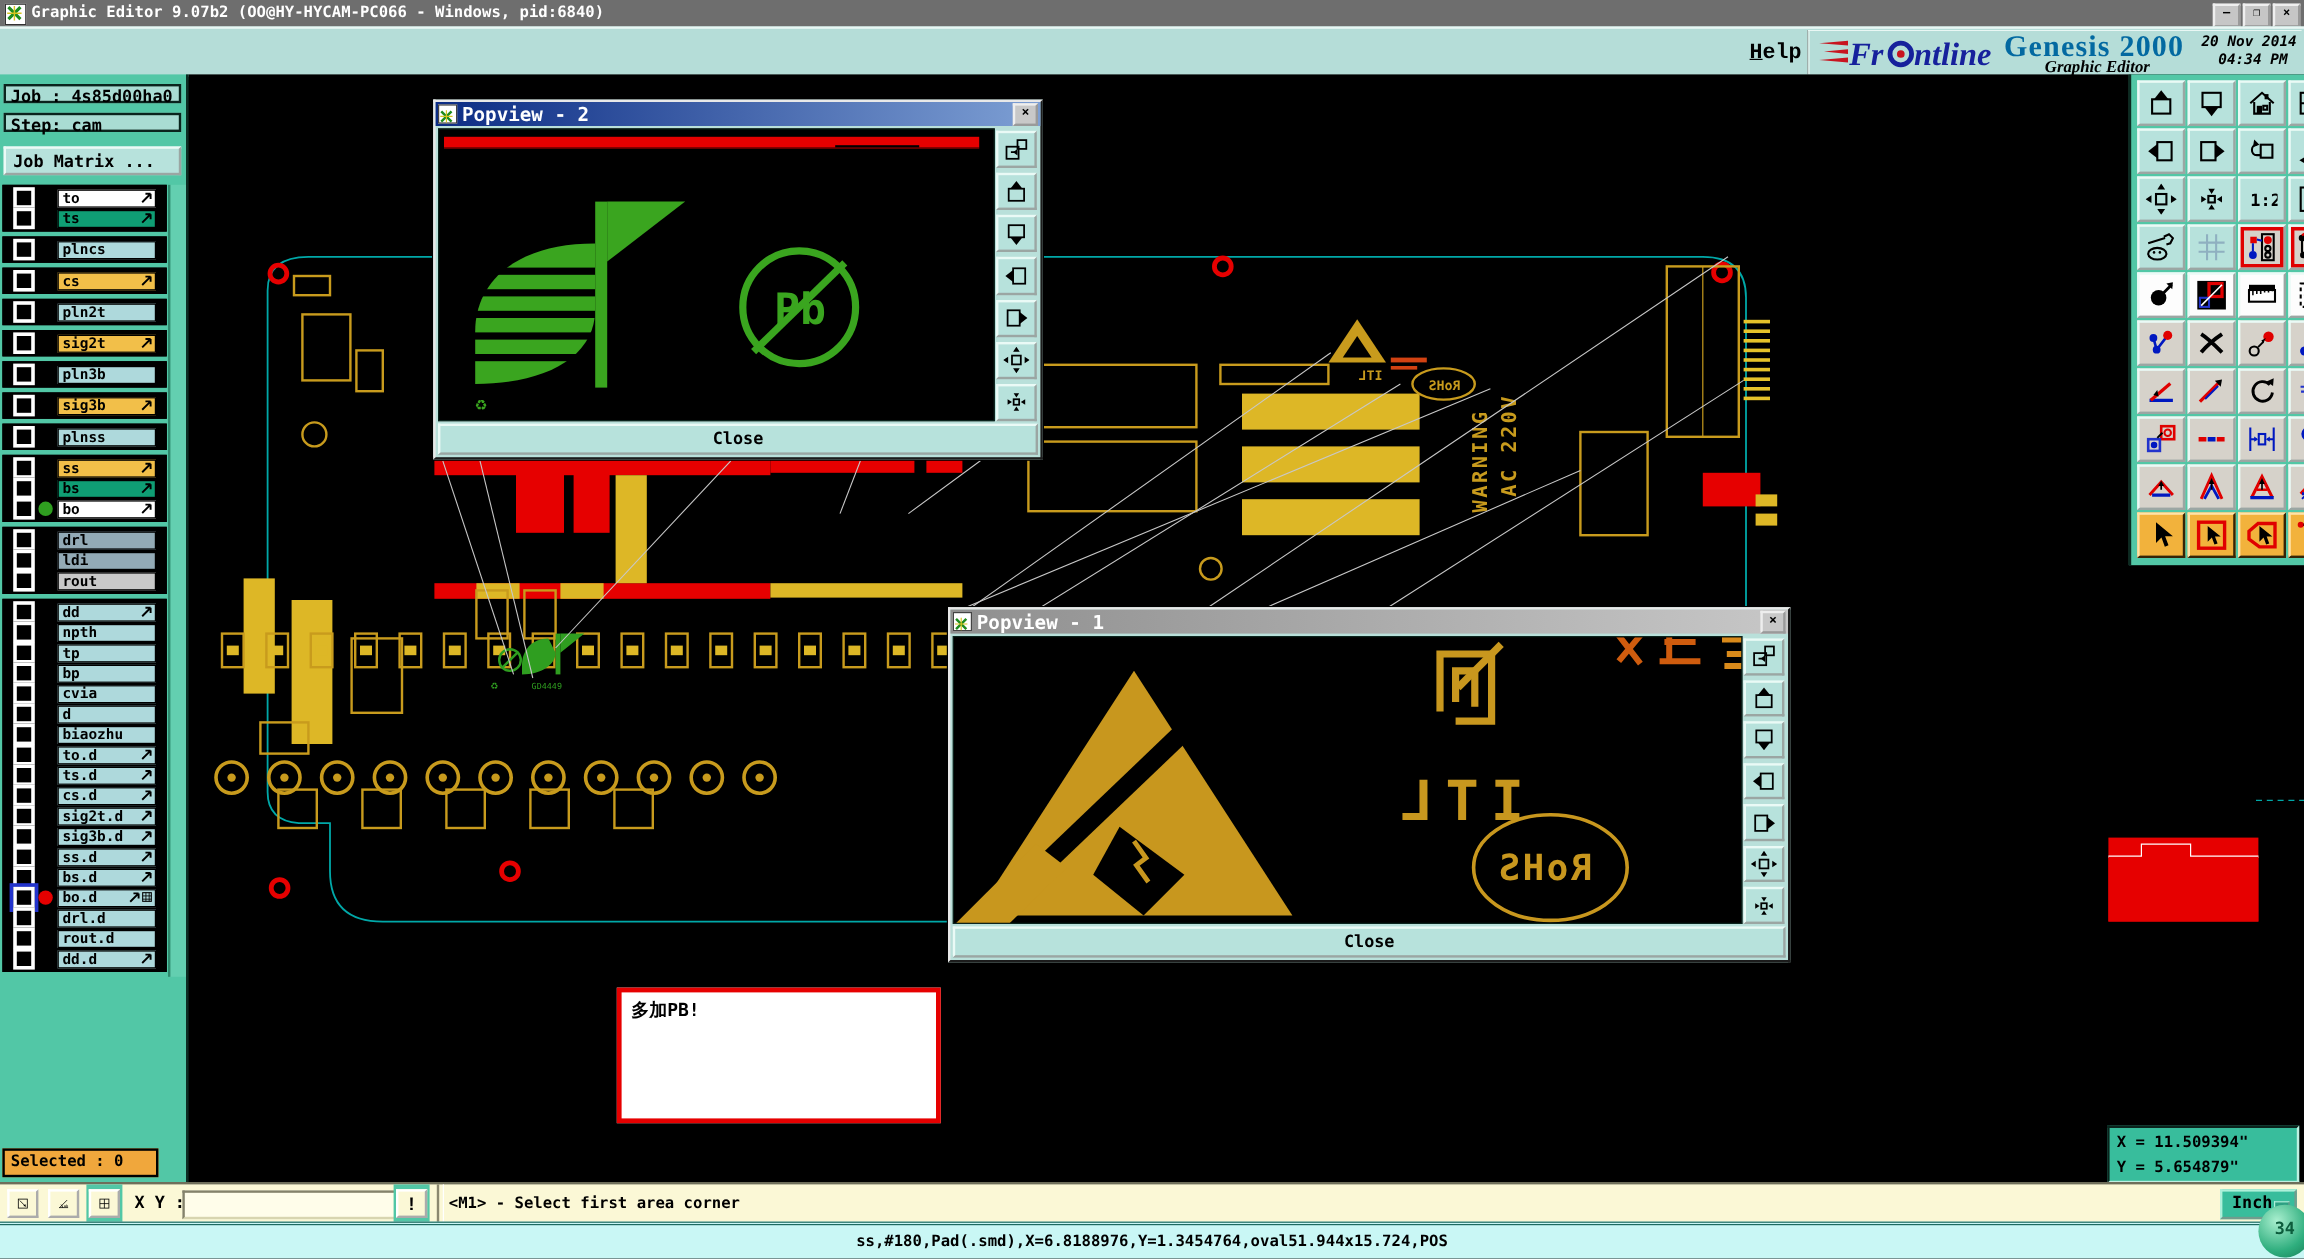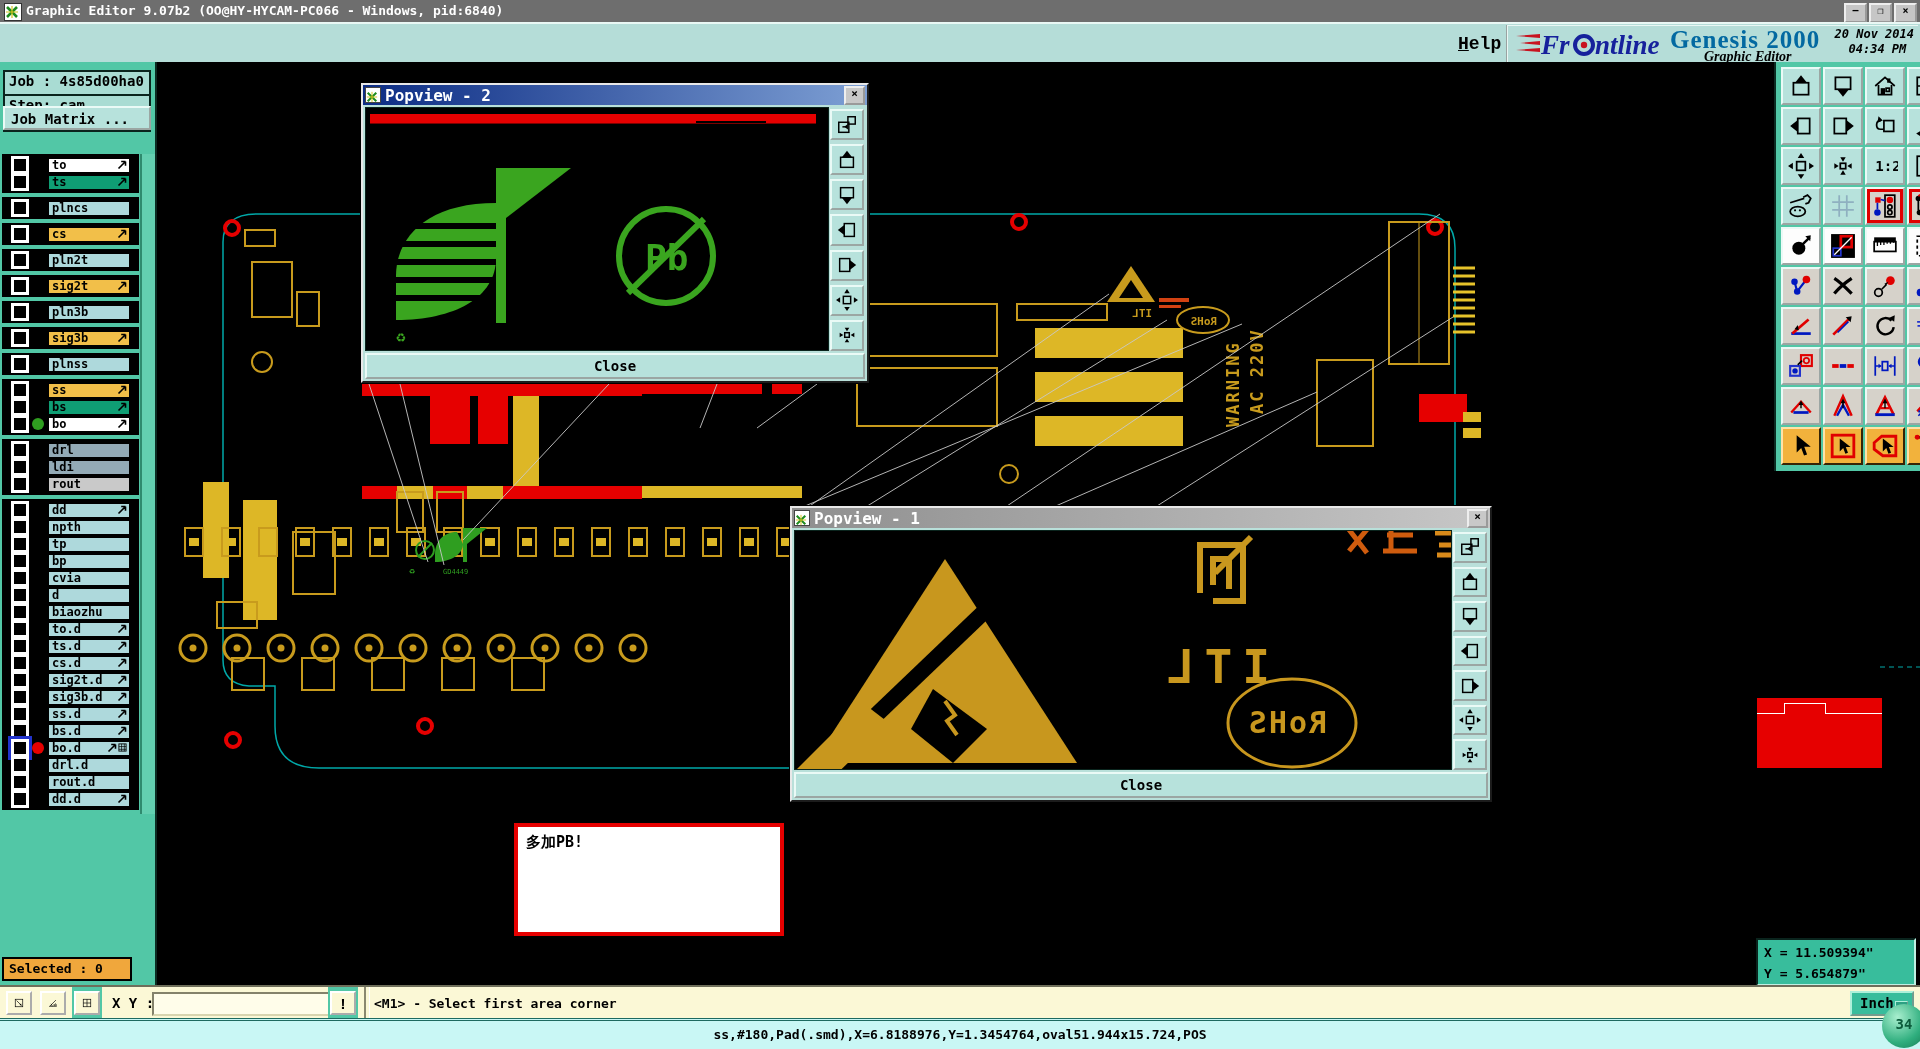--- a/index.html
+++ b/index.html
@@ -29,24 +29,24 @@
   .genesis{position:absolute;left:162px;top:0px;font-family:"Liberation Serif",serif;
            font-weight:bold;font-size:25px;color:#0369a1;letter-spacing:1px;}
   .ge-sub{position:absolute;left:196px;top:23px;font-family:"Liberation Serif",serif;
           font-weight:bold;font-style:italic;font-size:14px;}
   .datetime{position:absolute;right:4px;top:1px;text-align:left;font-style:italic;font-weight:bold;
             font-size:12px;line-height:15px;white-space:pre;}
 
   
   .sidebar{position:absolute;left:0;top:62px;width:157px;height:923px;background:#52c7a6;
            border-right:2px solid #0c2b22;box-sizing:border-box;}
-  .sbox{position:absolute;left:3px;width:148px;height:38px;background:#a9dcd3;border:2px solid #123;
+  .sbox{position:absolute;left:3px;width:148px;height:16px;background:#a9dcd3;border:2px solid #123;
         border-color:#0a241d;font-weight:bold;font-size:14px;line-height:19px;padding-left:4px;
         box-sizing:border-box;color:#000;}
-  .sbtn{position:absolute;left:3px;top:44px;width:148px;height:24px;background:#b7e2dc;
+  .sbtn{position:absolute;left:3px;top:60px;width:148px;height:24px;background:#b7e2dc;
         border:2px outset #eafaf6;font-weight:bold;font-size:14px;line-height:20px;text-align:left;
         padding-left:6px;box-sizing:border-box;}
   .layerlist{position:absolute;left:2px;top:92px;width:153px;}
   .scrollstrip{position:absolute;right:0px;top:0;bottom:0;width:13px;background:#63cfb0;
                border-left:2px solid #2f8a6e;}
   .lgroup{background:#000;border:1px solid #000;margin:0 16px 4px 0;padding:1px 6px;}
   .lrow{display:flex;align-items:center;height:16px;margin:1px 0;}
   .lcb{width:12px;height:12px;border:3px solid #fff;background:#000;margin-left:2px;flex:none;}
   .lcb.sel{outline:3px solid #2233cc;}
   .ldot{width:12px;height:12px;border-radius:50%;margin-left:3px;flex:none;}

